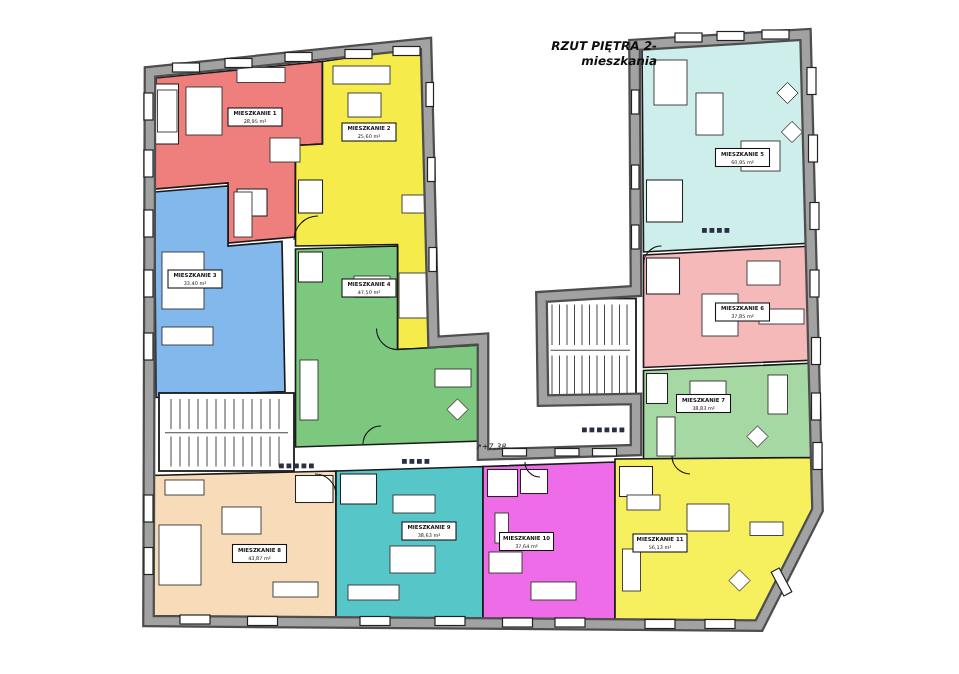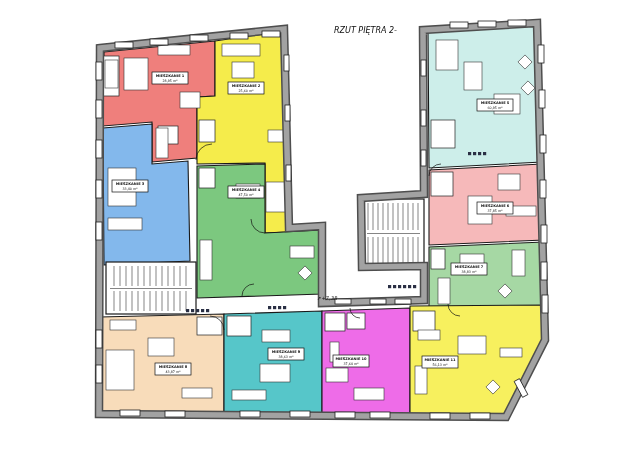--- a/index.html
+++ b/index.html
@@ -1,20 +1,20 @@
 <!DOCTYPE html>
 <html><head>
 <meta charset="utf-8">
 <style>
   html,body{margin:0;padding:0;background:#ffffff;}
   #app{position:relative;width:639px;height:449px;background:#ffffff;overflow:hidden;
        font-family:"DejaVu Sans",sans-serif;}
   #plan{position:absolute;left:0;top:0;}
-  .title{position:absolute;left:293px;top:26px;width:145px;text-align:center;
-         font-weight:normal;font-style:italic;font-size:8px;line-height:9.5px;color:#0d0d0d;}
+  .title{position:absolute;left:293px;top:26px;width:145px;text-align:right;
+         font-weight:bold;font-style:italic;font-size:8px;line-height:9.5px;color:#0d0d0d;}
   .marker{position:absolute;left:317px;top:295px;font-size:5px;font-style:italic;
           color:#111;letter-spacing:0.2px;}
   .marker .arr{font-size:5px;}
 </style>
 </head>
 <body>
 
 <div id="app">
   <svg id="plan" width="639" height="449" viewBox="0 0 639 449" xmlns="http://www.w3.org/2000/svg">
       <polygon points="104,52 215,41 215,96 197,97 197,158 152,162 152,122 103,126" fill="#ef7f7c" stroke="#1a1a1a" stroke-width="1.1"></polygon>
@@ -260,15 +260,16 @@
         <text x="351" y="365" text-anchor="middle" font-size="3.3" fill="#111" font-family="&quot;DejaVu Sans&quot;,sans-serif">37,64 m²</text>
       </g>
       <g>
         <rect x="422" y="356" width="36" height="12" fill="#ffffff" stroke="#111" stroke-width="0.7"></rect>
         <text x="440" y="360.8" text-anchor="middle" font-size="3.6" font-weight="bold" fill="#111" font-family="&quot;DejaVu Sans&quot;,sans-serif">MIESZKANIE 11</text>
         <text x="440" y="366" text-anchor="middle" font-size="3.3" fill="#111" font-family="&quot;DejaVu Sans&quot;,sans-serif">56,13 m²</text>
       </g>
     </svg>
   <div class="title">
     <div>RZUT PIĘTRA 2-</div>
+    <div>mieszkania</div>
   </div>
   <div class="marker"><span class="arr">↗</span><span>+7,38</span></div>
 </div>
 
 </body></html>

